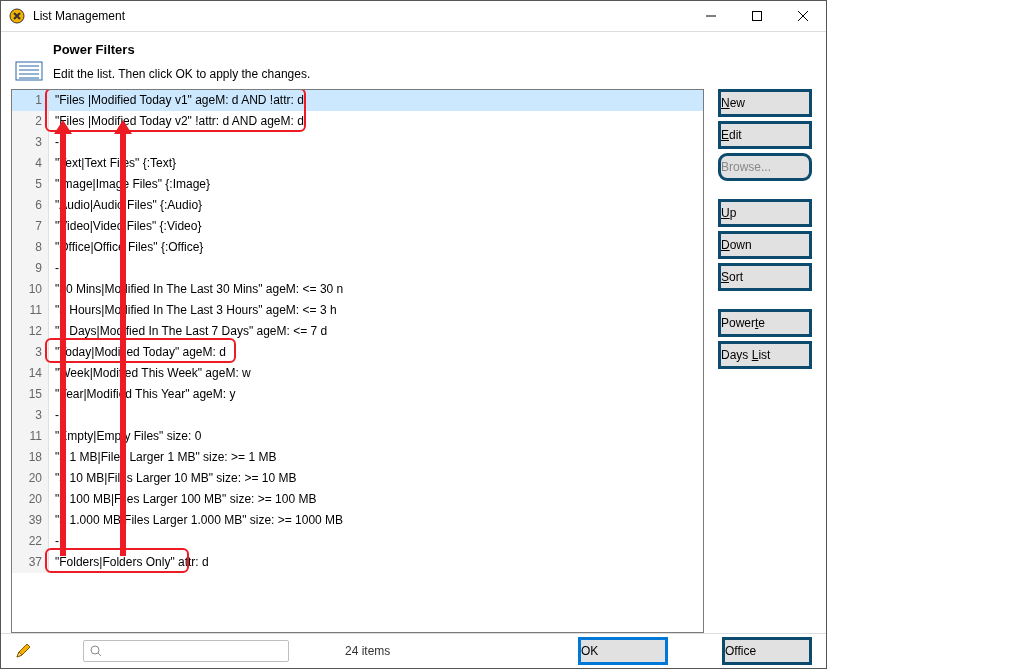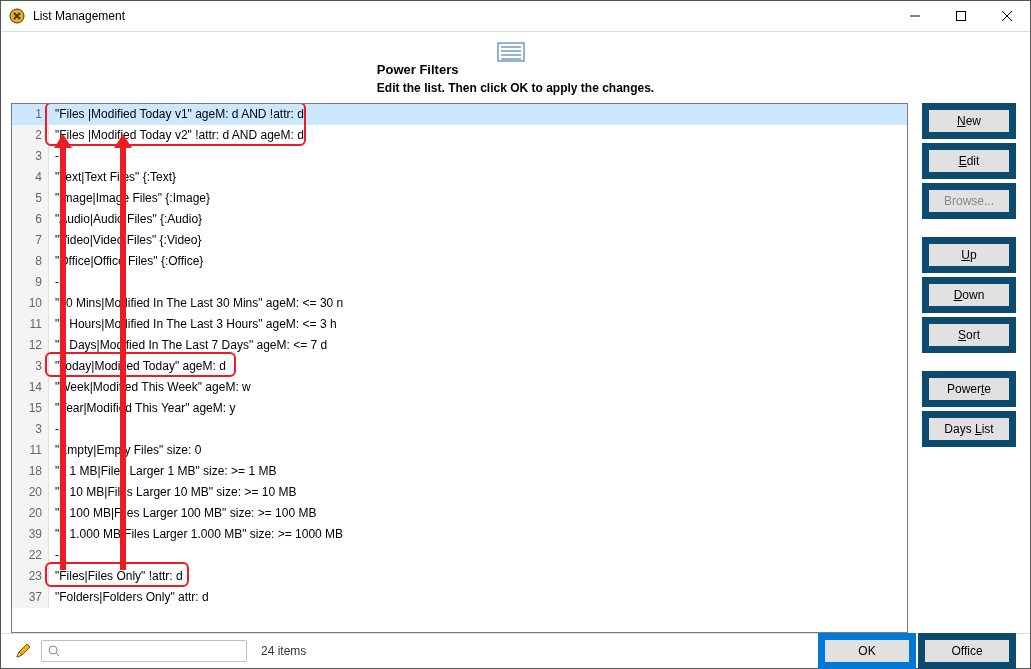--- a/index.html
+++ b/index.html
@@ -1,56 +1,56 @@
 <!DOCTYPE html>
 <html><head>
 <meta charset="utf-8">
 <style>
   html, body { margin:0; padding:0; font-family:"Segoe UI", Tahoma, Arial, sans-serif; font-size:12px; color:#000; background:#fff; }
-  .window { width:1031px; height:669px; border:1px solid #555; box-sizing:border-box; display:flex; flex-direction:column; position:relative; }
+  .window { width:827px; height:669px; border:1px solid #555; box-sizing:border-box; display:flex; flex-direction:column; position:relative; }
   
   .titlebar { height:30px; display:flex; align-items:center; border-bottom:1px solid #ddd; }
   .titlebar .app-icon { width:16px; height:16px; margin:0 8px; }
   .titlebar .title { flex:0 0 auto; }
   .titlebar .spacer { flex:1; }
   .winbtn { width:46px; height:30px; display:flex; align-items:center; justify-content:center; }
   .winbtn svg { width:10px; height:10px; stroke:#000; fill:none; stroke-width:1; }
   
-  .header { display:flex; align-items:center; padding:10px 14px 8px 14px;flex-direction:column; }
+  .header { display:flex; align-items:flex-end; padding:10px 14px 8px 14px; }
   .header .h-icon { width:28px; height:20px; margin-right:10px; flex:0 0 auto; }
   .header .h-text .h1 { font-weight:bold; font-size:13px; }
-  .header .h-text .h2 { margin-top:4px;font-weight:bold; }
+  .header .h-text .h2 { margin-top:10px; }
   
   .body { flex:1; display:flex; padding:0 14px 0 10px; overflow:hidden; }
   .list-wrap { flex:1; border:1px solid #7a7a7a; background:#fff; position:relative; overflow:hidden; }
   .list-inner { position:absolute; inset:0; overflow:auto; }
   .row { display:flex; align-items:center; height:21px; line-height:21px; white-space:nowrap; }
   .row .gutter { width:30px; text-align:right; padding-right:6px; color:#666; background:#f4f4f4; border-right:1px solid #e0e0e0; flex:0 0 auto; }
   .row .cell { padding-left:6px; flex:1; }
   .row.selected { background:#cce8ff; }
   .row.selected .gutter { background:#cce8ff; }
   
   .anno { position:absolute; border:2px solid #ed1c24; border-radius:6px; pointer-events:none; }
   .arrow-line { position:absolute; width:6px; background:#ed1c24; pointer-events:none; }
   .arrow-head { position:absolute; width:0; height:0; border-left:9px solid transparent; border-right:9px solid transparent; border-bottom:14px solid #ed1c24; pointer-events:none; }
   
   .sidebar { width:94px; margin-left:14px; display:flex; flex-direction:column; }
-  .btn { height:22px; border:7px solid #0c4a6e; background:#e1e1e1; margin-bottom:4px; display:flex; align-items:center; justify-content:center; cursor:default; user-select:none; }
-  .btn.disabled { color:#888; }
+  .btn { height:22px; border:3px solid #0c4a6e; background:#e1e1e1; margin-bottom:4px; display:flex; align-items:center; justify-content:flex-start; cursor:default; user-select:none; }
+  .btn.disabled { color:#888;border-radius:9px; }
   .btn .ul { text-decoration:underline; }
   .side-gap { height:14px; }
   
-  .footer { height:34px; border-top:1px solid #ddd; display:flex; align-items:center; padding:0 14px; }
+  .footer { height:34px; border-top:1px solid #ddd; display:flex; align-items:center; padding:0 14px;gap:42px; }
   .pencil { width:16px; height:16px; margin-right:10px; }
   .search-box { height:20px; border:1px solid #bfbfbf; display:flex; align-items:center; padding:0 6px; width:192px; margin-right:14px; border-radius:2px; }
   .search-box svg { width:12px; height:12px; stroke:#888; fill:none; }
   .search-box input { border:none; outline:none; flex:1; font:inherit; margin-left:4px; background:transparent; }
   .footer .count { color:#333; }
   .footer .sp { flex:1; }
-  .footer .btn { width:84px; margin-left:2px; margin-bottom:0; }
+  .footer .btn { width:84px; margin-left:12px; margin-bottom:0; }
   .footer .btn.ok { border-color:#0078d7; }
 </style>
 </head>
 <body>
 
 <div class="window">
 
   <div class="titlebar">
     <span class="app-icon">
       <svg viewBox="0 0 16 16">
@@ -175,24 +175,20 @@
           </div>
           <div class="row">
             <div class="gutter">39</div>
             <div class="cell">"&gt; 1.000 MB|Files Larger 1.000 MB" size: &gt;= 1000 MB</div>
           </div>
           <div class="row">
             <div class="gutter">22</div>
             <div class="cell">-</div>
           </div>
           <div class="row">
-            <div class="gutter">23</div>
-            <div class="cell">"Files|Files Only" !attr: d</div>
-          </div>
-          <div class="row">
             <div class="gutter">37</div>
             <div class="cell">"Folders|Folders Only" attr: d</div>
           </div>
         </div>
 
       <div class="anno" style="left:33px; top:-2px; width:257px; height:40px;"></div>
       <div class="anno" style="left:33px; top:248px; width:187px; height:21px;"></div>
       <div class="anno" style="left:33px; top:458px; width:140px; height:21px;"></div>
 
       <div class="arrow-line" style="left:48px; top:42px; height:424px;"></div>

